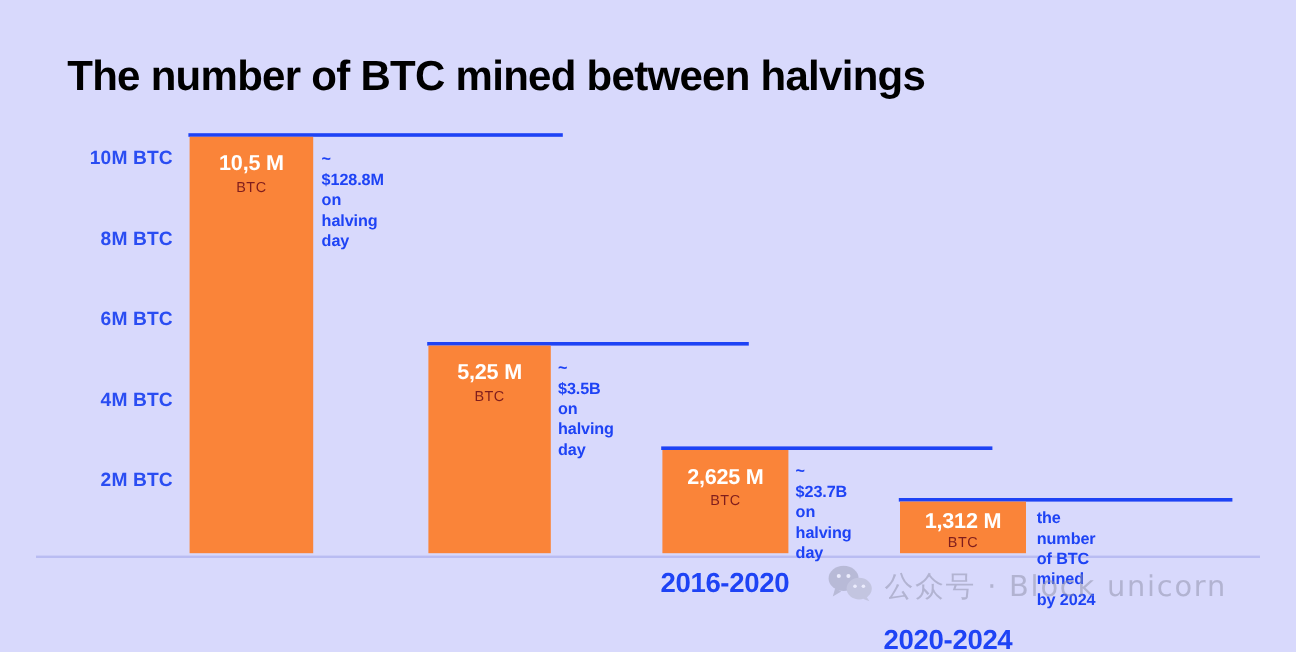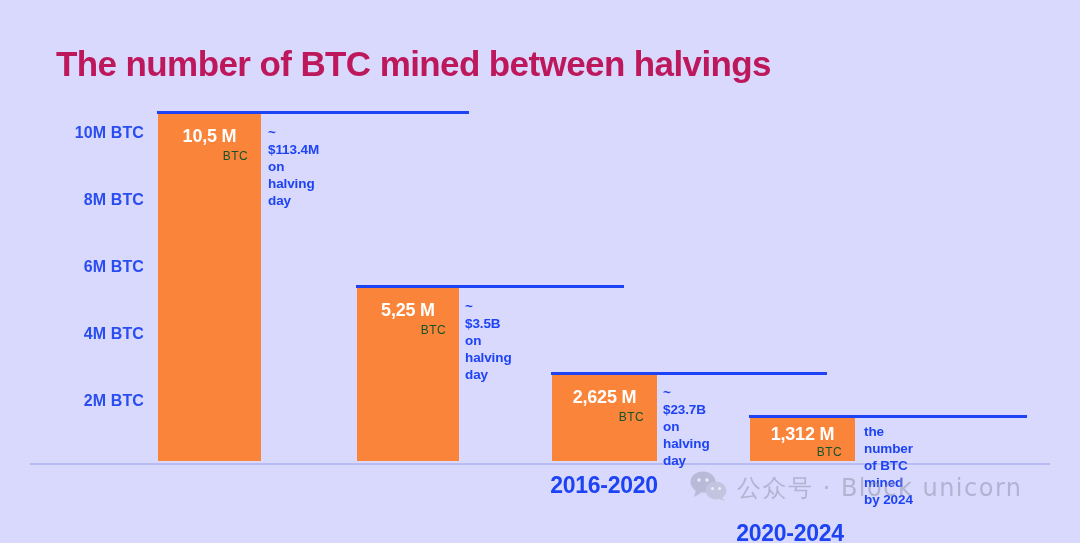--- a/index.html
+++ b/index.html
@@ -14,21 +14,21 @@
   }
   #stage { position: absolute; inset: 0; background: #d8d9fc; }
 
   
   .title {
     position: absolute;
     left: 56px; top: 44px;
     font-size: 35px;
     font-weight: bold;
     letter-spacing: -0.6px;
-    color: #be185d;
+    color: #000000;
     white-space: nowrap;
   }
 
   
   .plot { position: absolute; left: 0; top: 0; width: 1080px; height: 543px; }
 
   .ytick {
     position: absolute;
     right: 0;
     width: 112px;
@@ -68,23 +68,23 @@
     left: 0; right: 0;
     text-align: center;
     color: #ffffff;
     font-weight: bold;
     font-size: 18px;
     letter-spacing: -0.2px;
     white-space: nowrap;
   }
   .bar-unit {
     position: absolute;
-    left: 0; right: 13px;
-    text-align: right;
-    color: #14532d;
+    left: 0; right: 0;
+    text-align: center;
+    color: #7f1d1d;
     font-size: 12px;
     letter-spacing: 0.4px;
     white-space: nowrap;
   }
 
   .annotation {
     position: absolute;
     font-size: 13.5px;
     font-weight: bold;
     color: #1e43f5;
@@ -141,21 +141,21 @@
     </div>
 
     <div class="axis-line"></div>
 
     <div class="bar-group">
       <div class="bar-cap" style="left:157px; top:111px; width:312px;"></div>
       <div class="bar" style="left:158px; top:114px; width:103px; height:347px;">
         <div class="bar-value" style="top:12px;">10,5 M</div>
         <div class="bar-unit" style="top:35px;">BTC</div>
       </div>
-      <div class="annotation" style="left:268px; top:124px;">~ $113.4M on halving day</div>
+      <div class="annotation" style="left:268px; top:124px;">~ $128.8M on halving day</div>
     </div>
 
     <div class="bar-group">
       <div class="bar-cap" style="left:356px; top:285px; width:268px;"></div>
       <div class="bar" style="left:357px; top:288px; width:102px; height:173px;">
         <div class="bar-value" style="top:12px;">5,25 M</div>
         <div class="bar-unit" style="top:35px;">BTC</div>
       </div>
       <div class="annotation" style="left:465px; top:298px;">~ $3.5B on halving day</div>
     </div>

